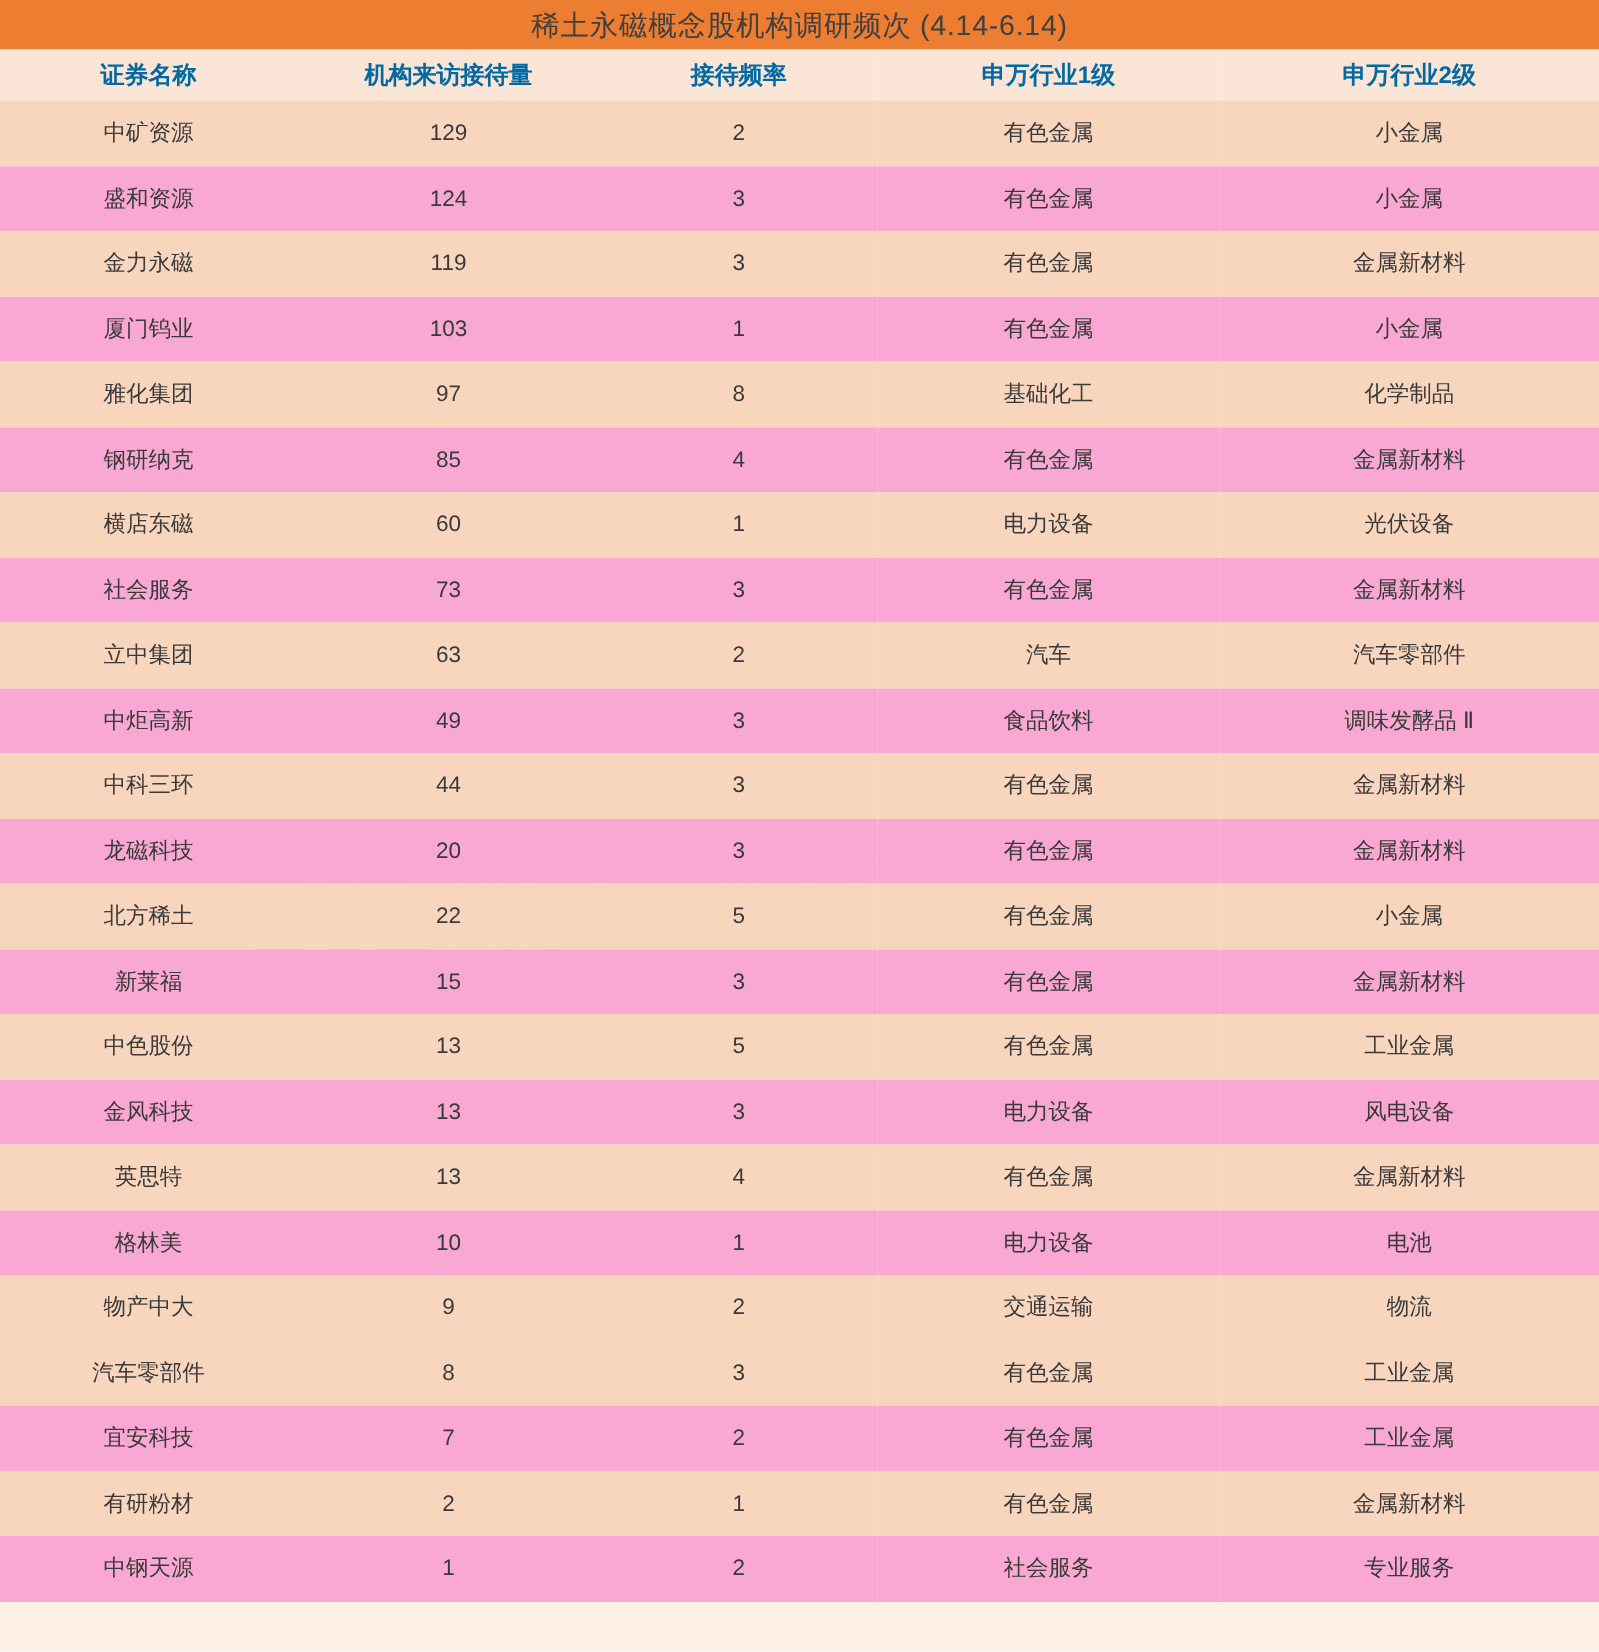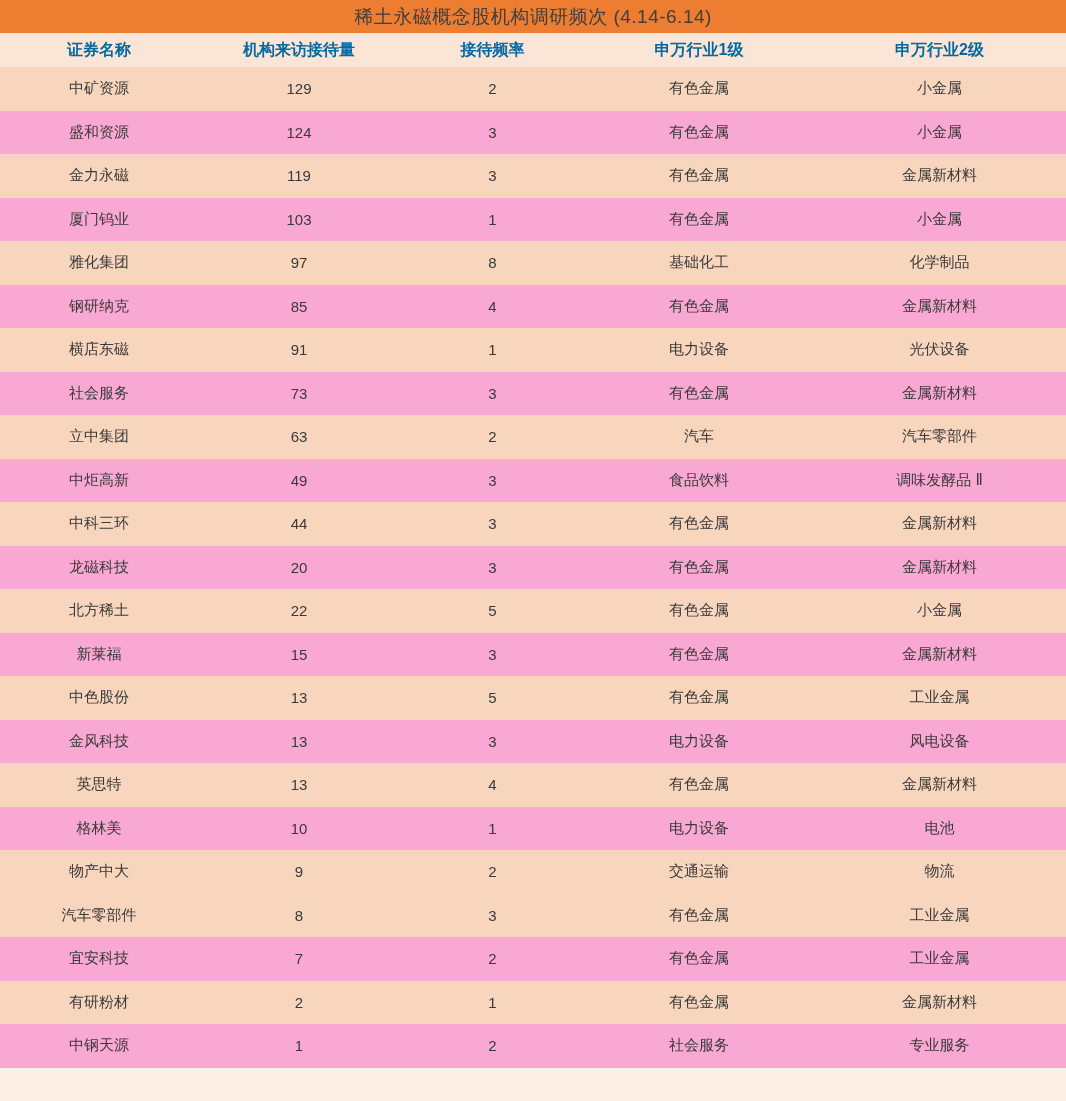--- a/index.html
+++ b/index.html
@@ -189,21 +189,21 @@
         </tr>
         <tr class="even">
           <td class="name">钢研纳克</td>
           <td>85</td>
           <td>4</td>
           <td>有色金属</td>
           <td>金属新材料</td>
         </tr>
         <tr class="odd">
           <td class="name">横店东磁</td>
-          <td>91</td>
+          <td>60</td>
           <td>1</td>
           <td>电力设备</td>
           <td>光伏设备</td>
         </tr>
         <tr class="even">
           <td class="name">社会服务</td>
           <td>73</td>
           <td>3</td>
           <td>有色金属</td>
           <td>金属新材料</td>

